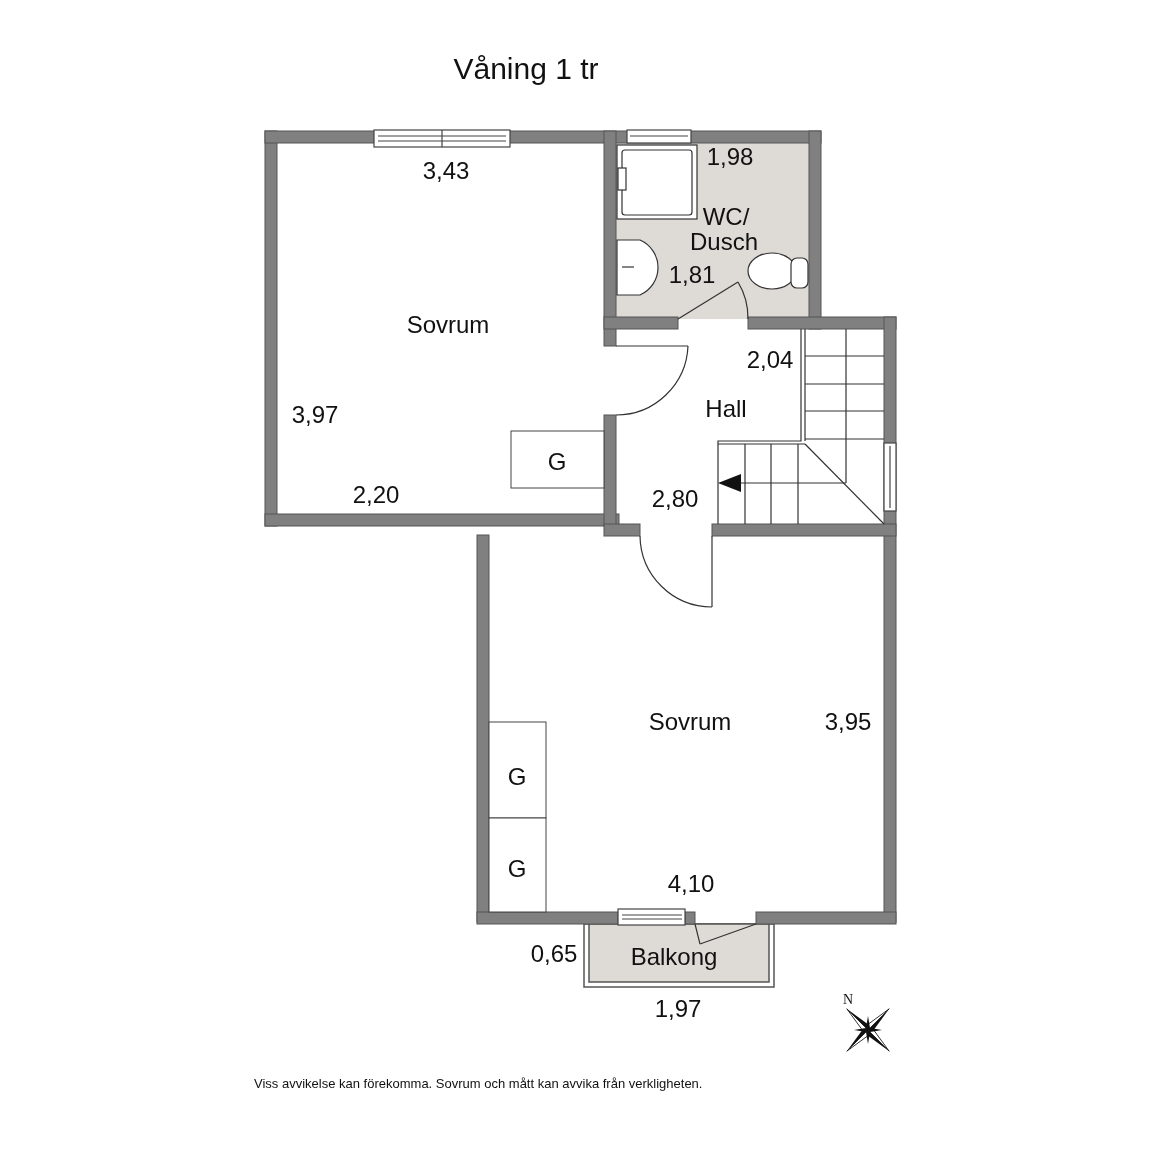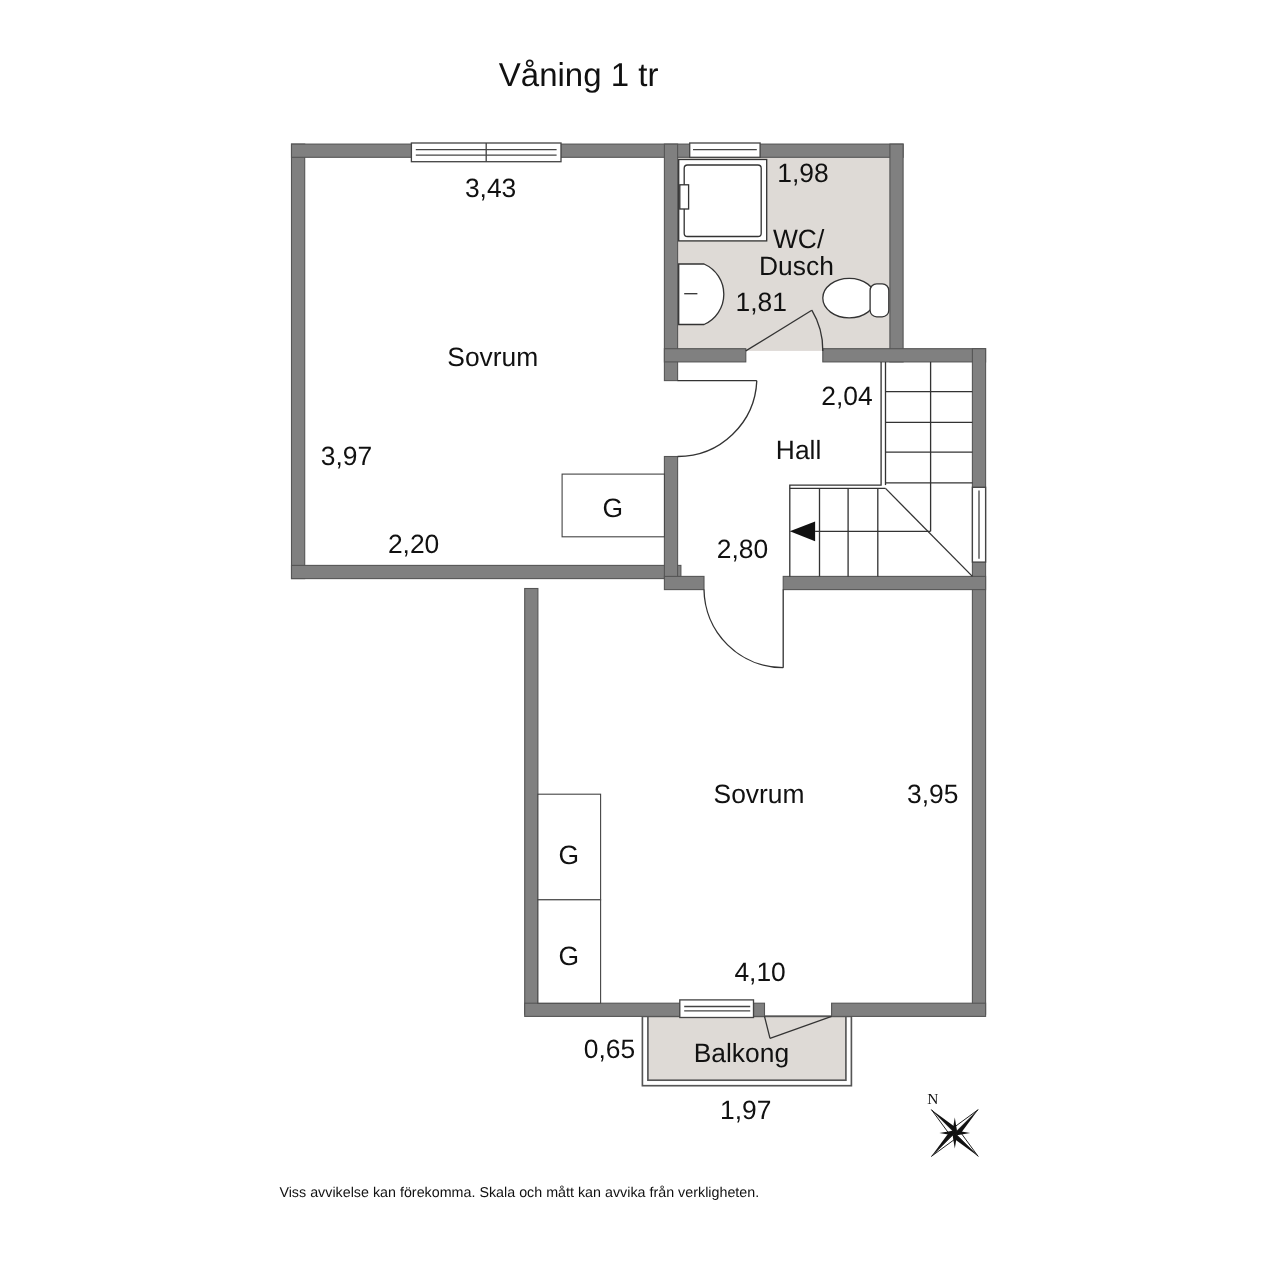--- a/index.html
+++ b/index.html
@@ -150,13 +150,13 @@
     <g transform="rotate(45)">
       <polygon points="0,-14 2,-2 0,0 -2,-2" fill="#111"></polygon>
       <polygon points="14,0 2,2 0,0 2,-2" fill="#111"></polygon>
       <polygon points="0,14 -2,2 0,0 2,2" fill="#111"></polygon>
       <polygon points="-14,0 -2,-2 0,0 -2,2" fill="#111"></polygon>
     </g>
   </g>
   <text x="843" y="1004" font-size="14" style="font-family: 'Liberation Serif', serif;">N</text>
 </svg>
 
-<div class="disclaimer">Viss avvikelse kan förekomma. Skala och mått kan avvika från verkligheten.</div>
+<div class="disclaimer">Viss avvikelse kan förekomma. Sovrum och mått kan avvika från verkligheten.</div>
 
 </body></html>

